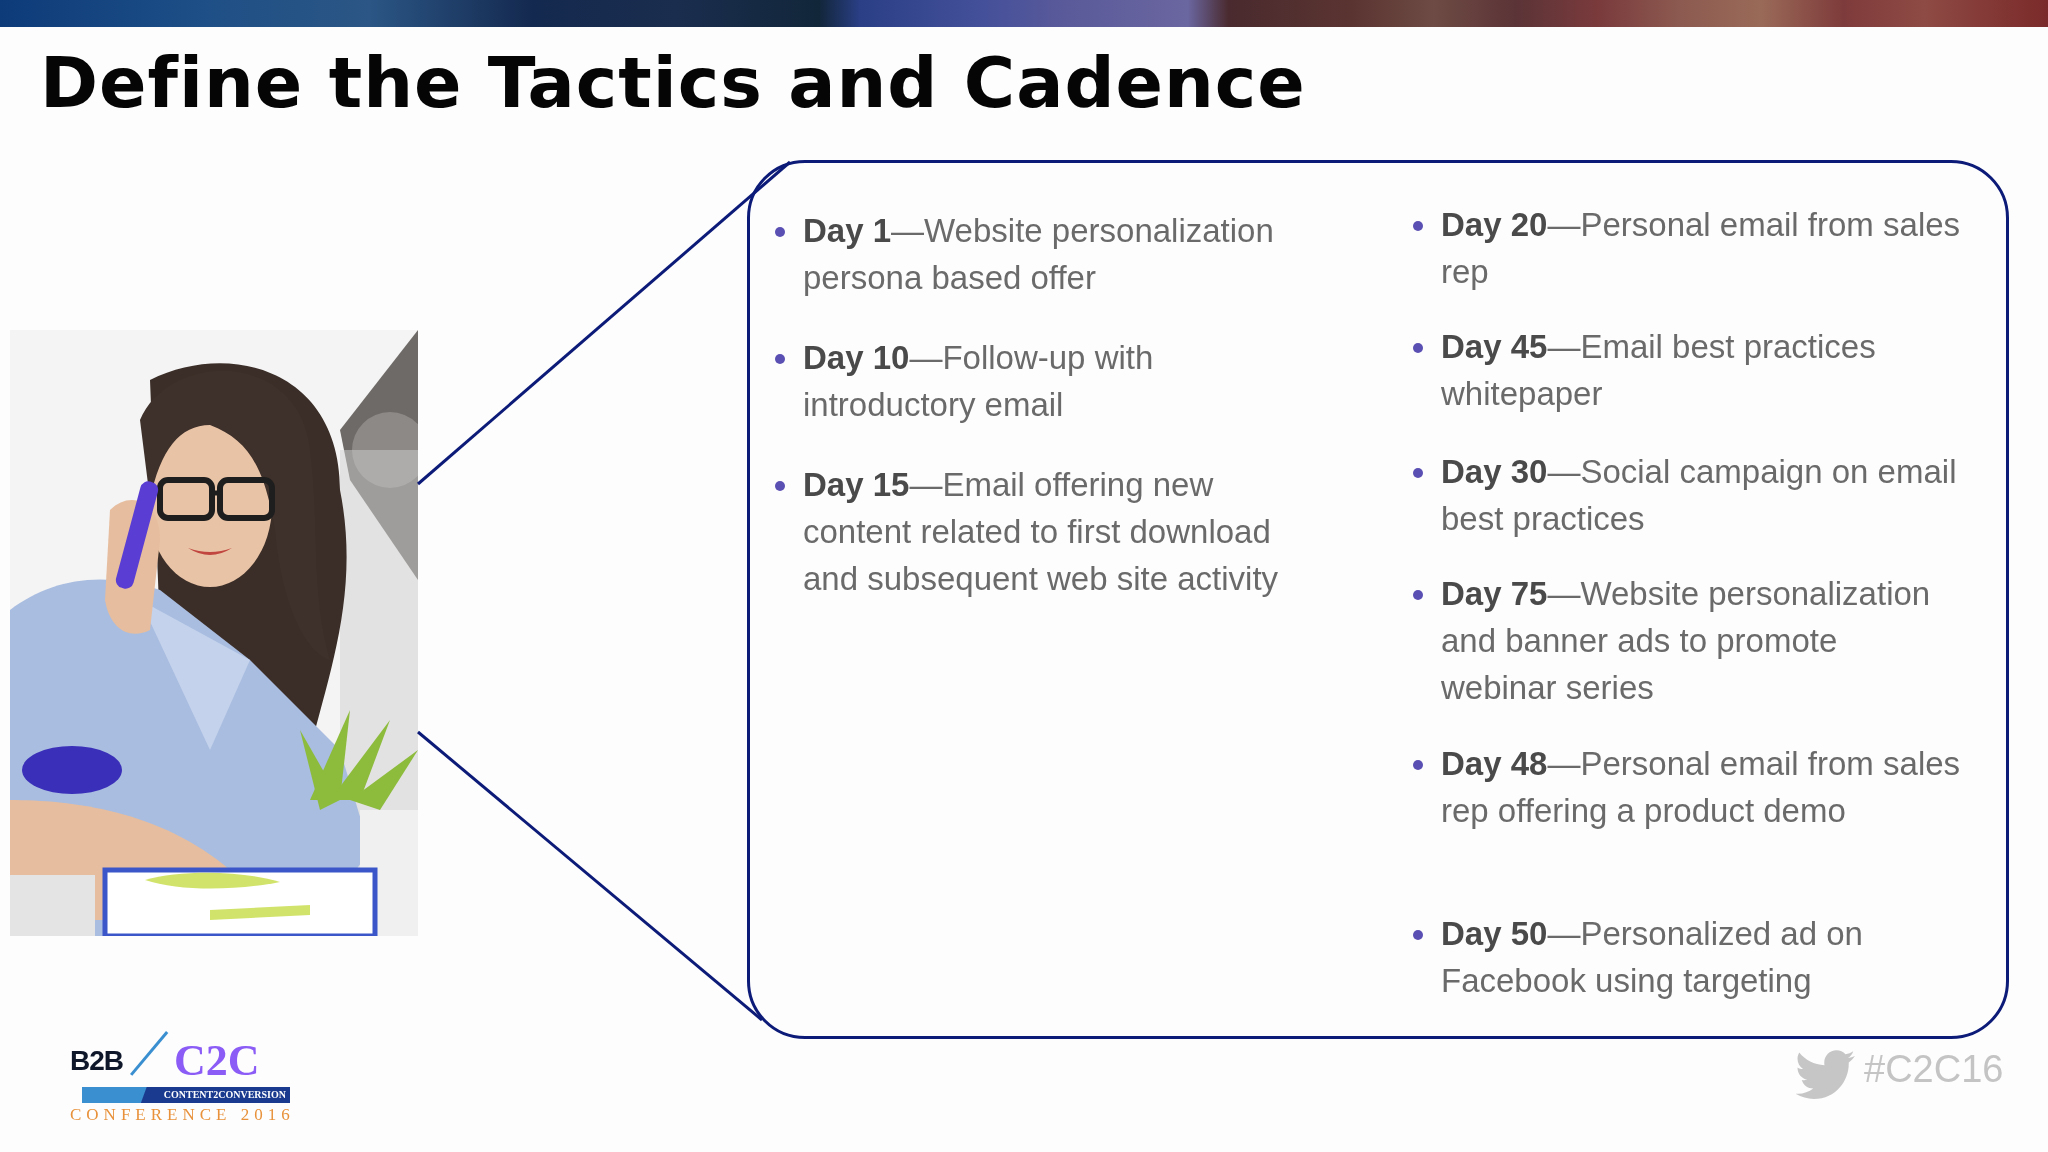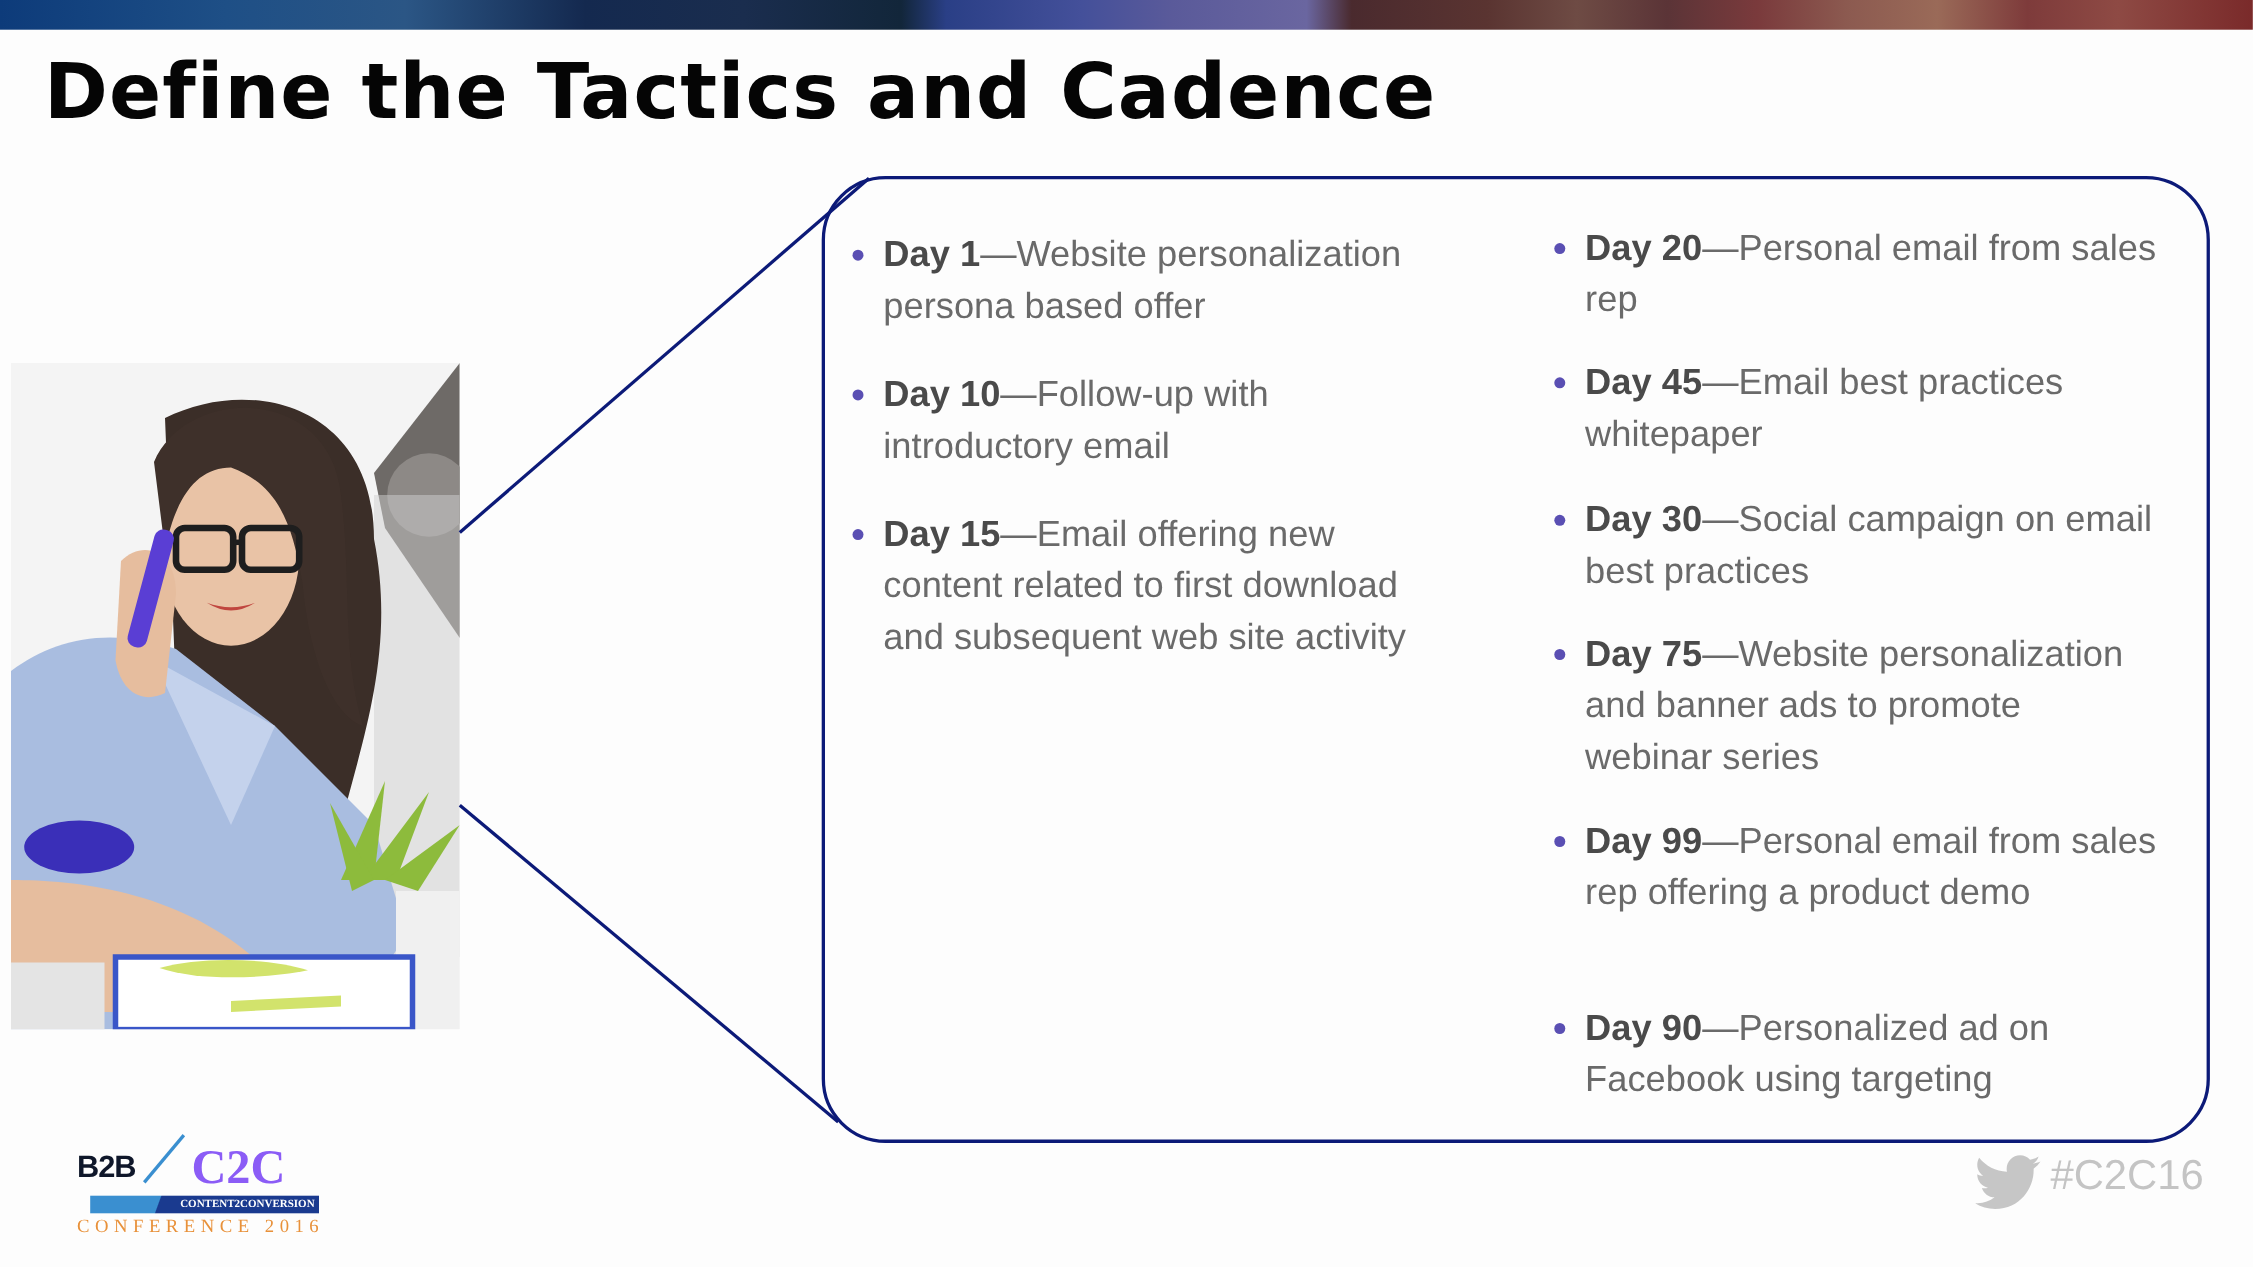--- a/index.html
+++ b/index.html
@@ -110,25 +110,25 @@
   <div class="item" style="top:448px;">
     <span class="dot"></span>
     <span class="day">Day 30</span><span>—</span><span>Social campaign on email best practices</span>
   </div>
   <div class="item" style="top:570px;">
     <span class="dot"></span>
     <span class="day">Day 75</span><span>—</span><span>Website personalization and banner ads to promote webinar series</span>
   </div>
   <div class="item" style="top:740px;">
     <span class="dot"></span>
-    <span class="day">Day 99</span><span>—</span><span>Personal email from sales rep offering a product demo</span>
+    <span class="day">Day 48</span><span>—</span><span>Personal email from sales rep offering a product demo</span>
   </div>
   <div class="item" style="top:910px;">
     <span class="dot"></span>
-    <span class="day">Day 90</span><span>—</span><span>Personalized ad on Facebook using targeting</span>
+    <span class="day">Day 50</span><span>—</span><span>Personalized ad on Facebook using targeting</span>
   </div>
 </div>
 
 <div class="logo">
   <span class="logo-b2b">B2B</span>
   <span class="logo-slash"></span>
   <span class="logo-c2c">C2C</span>
   <div class="logo-bar">
     <span class="logo-bar-text">CONTENT2CONVERSION</span>
   </div>

